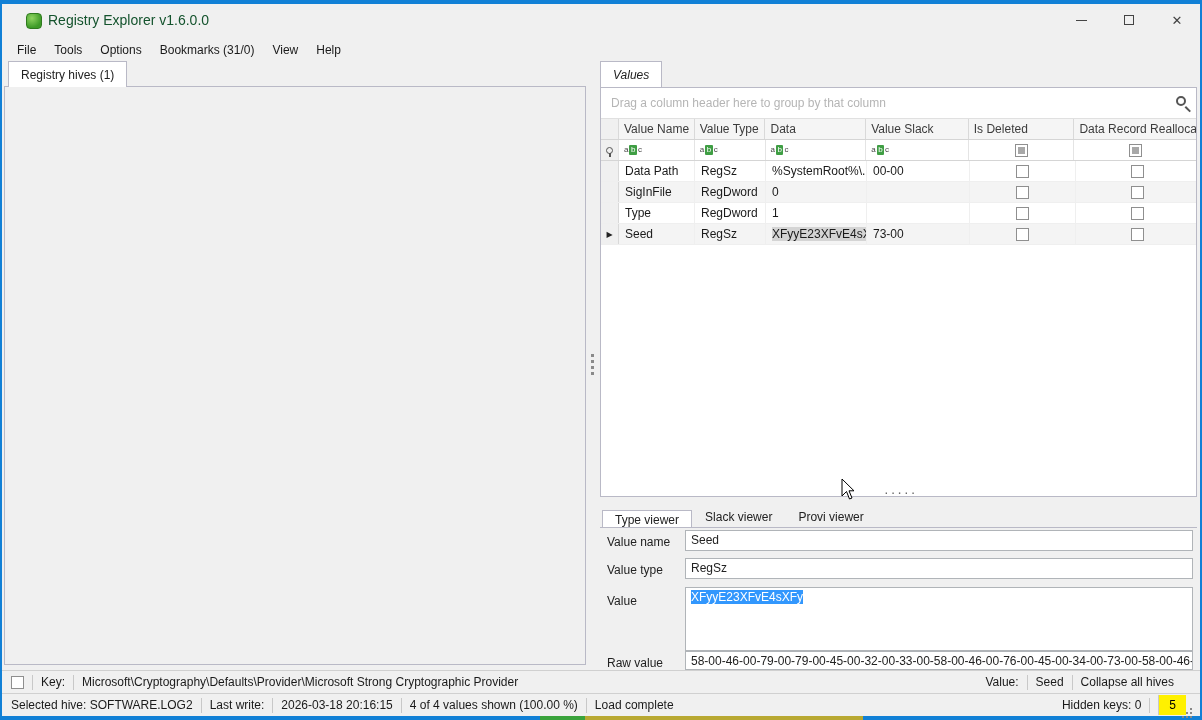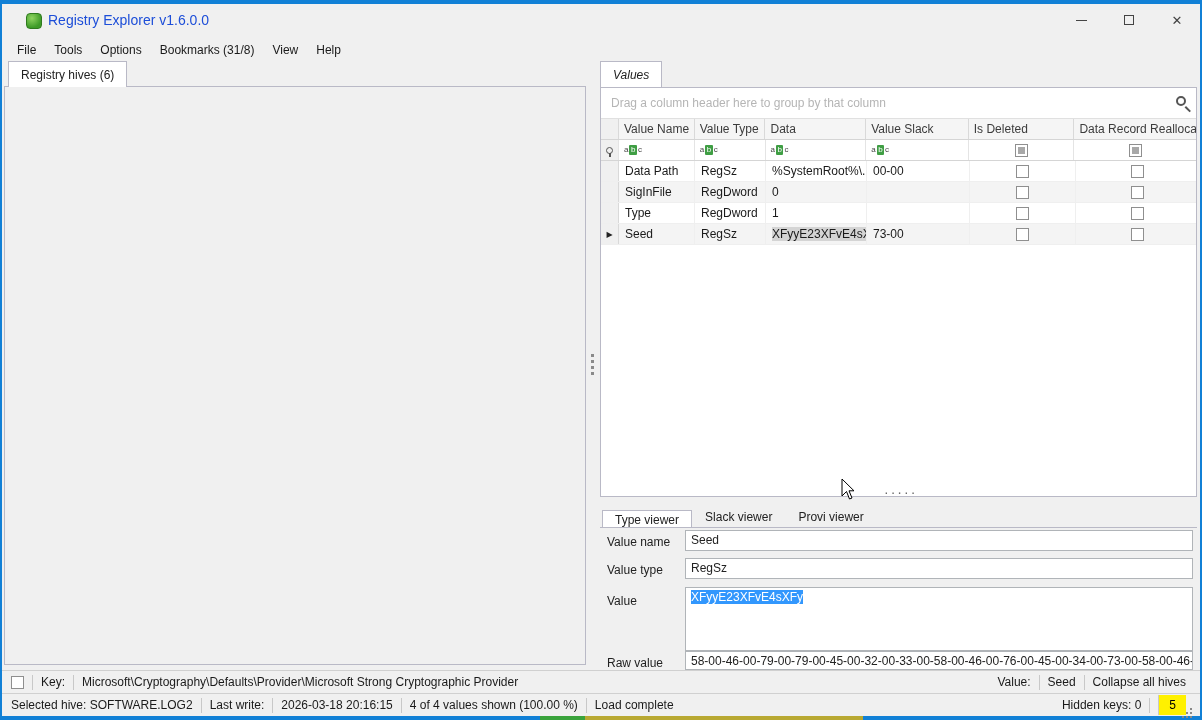--- a/index.html
+++ b/index.html
@@ -16,21 +16,21 @@
   .win-border-left  { left:0; top:0; width:2px; height:720px; background:#1180d6; }
   .win-border-right { left:1200px; top:0; width:2px; height:720px; background:#1180d6; }
   .win-border-bottom{ left:0; top:716px; width:1202px; height:4px; background:#1180d6; }
   .taskbar-seg-green { left:540px; top:716px; width:45px; height:4px; background:#3aa33c; }
   .taskbar-seg-olive { left:585px; top:716px; width:278px; height:4px; background:#b8a832; }
 
   .titlebar { left:2px; top:4px; width:1198px; height:34px; background:#f0f0f0; }
   .app-icon { left:26px; top:13px; width:16px; height:16px; border-radius:4px;
               background:radial-gradient(circle at 35% 30%, #8fd460, #3e9b28 70%);
               border:1px solid #2f7a1e; }
-  .title-text { left:48px; top:12px; font-size:14px; color:#1d4ed8; }
+  .title-text { left:48px; top:12px; font-size:14px; color:#14532d; }
   .win-btn { top:4px; width:46px; height:32px; display:flex; align-items:center; justify-content:center; color:#444; }
   .win-btn-min   { left:1058px; }
   .win-btn-max   { left:1106px; }
   .win-btn-close { left:1154px; }
   .glyph-min { width:11px; height:1px; background:#444; display:inline-block; }
   .glyph-max { width:10px; height:10px; border:1px solid #444; display:inline-block; }
   .glyph-close { font-size:13px; line-height:1; }
 
   .menubar { left:2px; top:38px; width:1198px; height:23px; display:flex; align-items:center; padding-left:6px; }
   .menu-item { padding:3px 9px; color:#1a1a1a; font-size:12px; }
@@ -151,27 +151,27 @@
     <span class="glyph-max"></span>
   </div>
 <div class="abs win-btn win-btn-close">
     <span class="glyph-close">✕</span>
   </div>
 
 <div class="abs menubar">
   <span class="menu-item">File</span>
   <span class="menu-item">Tools</span>
   <span class="menu-item">Options</span>
-  <span class="menu-item">Bookmarks (31/8)</span>
+  <span class="menu-item">Bookmarks (31/0)</span>
   <span class="menu-item">View</span>
   <span class="menu-item">Help</span>
 </div>
 
 <div class="abs left-tabbar">
-  <div class="tab active">Registry hives (6)</div>
+  <div class="tab active">Registry hives (1)</div>
 </div>
 
 <div class="abs left-panel"></div>
 <input class="abs search-input" placeholder="Enter text to search..." style="">
 <div class="abs find-btn">Find</div>
 
 <div class="abs tree-grid">
   <div class="tg-header">
     <div class="tg-hcell" style="width:20px;background:#f0f0f0;"></div>
     <div class="tg-hcell" style="width:405px;">Key name</div>
@@ -603,21 +603,21 @@
   <span class="checkbox" style="margin-left:9px;"></span>
   <span class="bar-sep"></span>
   <span>Key:</span>
   <span class="bar-sep"></span>
   <span>Microsoft\Cryptography\Defaults\Provider\Microsoft Strong Cryptographic Provider</span>
   <span style="flex:1"></span>
   <span>Value:</span>
   <span class="bar-sep"></span>
   <span>Seed</span>
   <span class="bar-sep"></span>
-  <span style="margin-right:14px;">Collapse all hives</span>
+  <span style="margin-right:26px;">Collapse all hives</span>
 </div>
 
 <div class="abs status-bar">
   <span style="margin-left:9px;">Selected hive: SOFTWARE.LOG2</span>
   <span class="bar-sep"></span>
   <span>Last write:</span>
   <span class="bar-sep"></span>
   <span>2026-03-18 20:16:15</span>
   <span class="bar-sep"></span>
   <span>4 of 4 values shown (100.00 %)</span>

